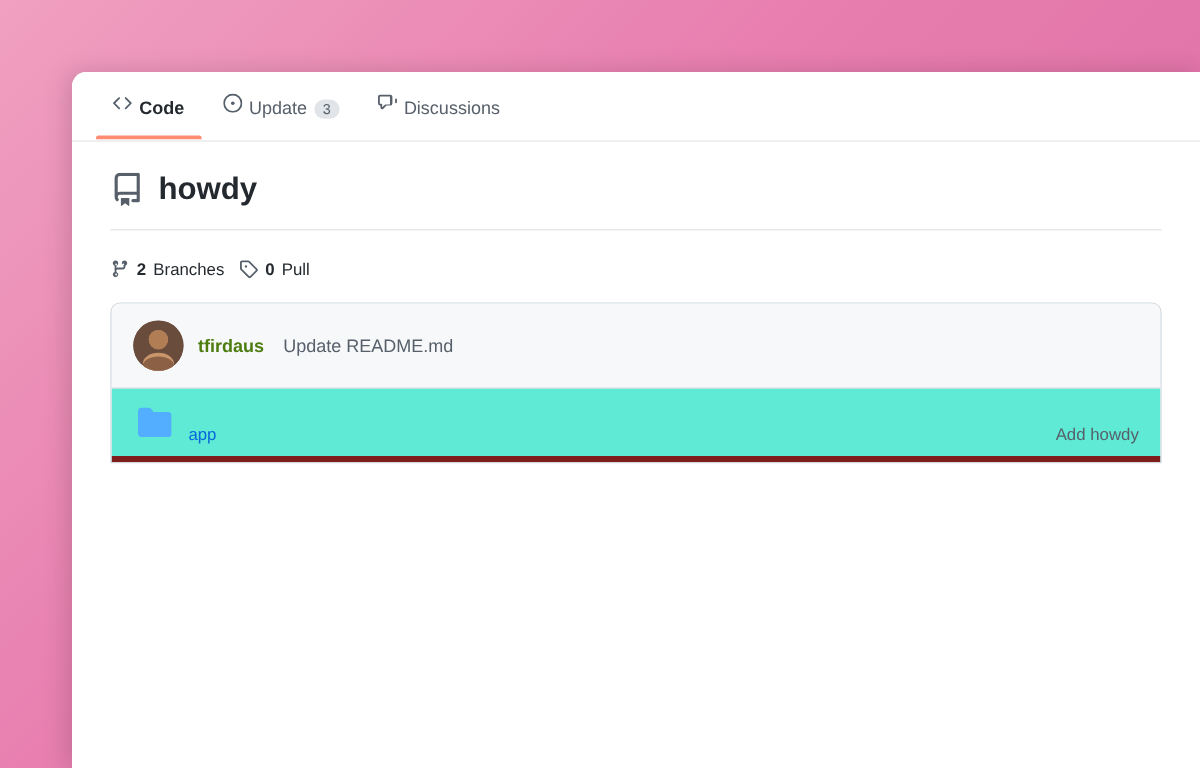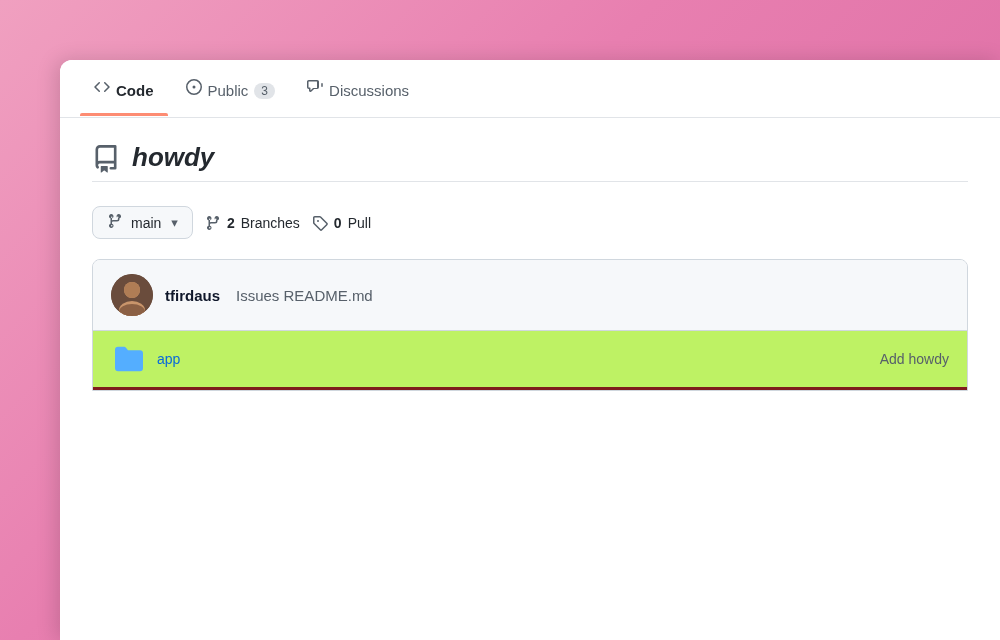--- a/index.html
+++ b/index.html
@@ -85,24 +85,23 @@
     }
 
     
     .main-content {
       padding: 24px 32px;
     }
 
     
     .repo-title-row {
       display: flex;
-      align-items: flex-end;
+      align-items: center;
       gap: 12px;
-      margin-bottom: 8px;
-      font-style: italic;
+      margin-bottom: 18px;
     }
 
     .repo-template-icon {
       width: 28px;
       height: 28px;
       color: #57606a;
       flex-shrink: 0;
     }
 
     .repo-name {
@@ -221,36 +220,36 @@
       align-items: center;
       justify-content: center;
       font-size: 20px;
       overflow: hidden;
       position: relative;
     }
 
     .commit-username {
       font-size: 15px;
       font-weight: 600;
-      color: #0f172a;
+      color: #4d7c0f;
     }
 
     .commit-message {
       font-size: 15px;
       color: #57606a;
       margin-left: 4px;
     }
 
     
     .file-row {
       display: flex;
-      align-items: center;
+      align-items: flex-end;
       padding: 10px 18px;
-      background: #bef264;
-      border-bottom: 3px solid #7f1d1d;
+      background: #5eead4;
+      border-bottom: 5px solid #7f1d1d;
     }
 
     .file-icon {
       width: 36px;
       height: 36px;
       flex-shrink: 0;
       display: flex;
       align-items: center;
       justify-content: center;
       font-size: 22px;
@@ -285,21 +284,21 @@
       <span>Code</span>
     </div>
 
     <div class="tab-item">
       <span class="tab-icon">
         <svg width="16" height="16" viewBox="0 0 16 16" fill="currentColor">
           <path d="M8 9.5a1.5 1.5 0 1 0 0-3 1.5 1.5 0 0 0 0 3z"></path>
           <path d="M8 0a8 8 0 1 1 0 16A8 8 0 0 1 8 0zM1.5 8a6.5 6.5 0 1 0 13 0 6.5 6.5 0 0 0-13 0z"></path>
         </svg>
       </span>
-      <span>Public</span>
+      <span>Update</span>
       <span class="tab-badge">3</span>
     </div>
 
 
     <div class="tab-item">
       <span class="tab-icon">
         <svg width="16" height="16" viewBox="0 0 16 16" fill="currentColor">
           <path d="M1.75 1h8.5c.966 0 1.75.784 1.75 1.75v5.5A1.75 1.75 0 0 1 10.25 10H7.061l-2.574 2.573A1.457 1.457 0 0 1 2 11.543V10h-.25A1.75 1.75 0 0 1 0 8.25v-5.5C0 1.784.784 1 1.75 1zm8.5 1.5h-8.5a.25.25 0 0 0-.25.25v5.5c0 .138.112.25.25.25h1a.75.75 0 0 1 .75.75v2.19l2.22-2.22a.749.749 0 0 1 .53-.22h3.5a.25.25 0 0 0 .25-.25v-5.5a.25.25 0 0 0-.25-.25zm4 2.25v2.5a.75.75 0 0 0 1.5 0v-2.5a.75.75 0 0 0-1.5 0z"></path>
         </svg>
       </span>
@@ -314,29 +313,20 @@
       <svg class="repo-template-icon" viewBox="0 0 16 16" fill="#57606a">
         <path d="M2 2.5A2.5 2.5 0 0 1 4.5 0h8.75a.75.75 0 0 1 .75.75v12.5a.75.75 0 0 1-.75.75h-2.5a.75.75 0 0 1 0-1.5h1.75v-2h-8a1 1 0 0 0-.714 1.7.75.75 0 1 1-1.072 1.05A2.495 2.495 0 0 1 2 11.5Zm10.5-1h-8a1 1 0 0 0-1 1v6.708A2.486 2.486 0 0 1 4.5 9h8ZM5 12.25a.25.25 0 0 1 .25-.25h3.5a.25.25 0 0 1 .25.25v3.25a.25.25 0 0 1-.4.2l-1.45-1.087a.249.249 0 0 0-.3 0L5.4 15.7a.25.25 0 0 1-.4-.2Z"></path>
       </svg>
       <span class="repo-name">howdy</span>
     </div>
 
     <div class="divider"></div>
 
     <div class="branch-tag-row">
 
-      <div class="branch-selector">
-        <span class="branch-icon">
-          <svg width="16" height="16" viewBox="0 0 16 16" fill="currentColor">
-            <path d="M9.5 3.25a2.25 2.25 0 1 1 3 2.122V6A2.5 2.5 0 0 1 10 8.5H6a1 1 0 0 0-1 1v1.128a2.251 2.251 0 1 1-1.5 0V5.372a2.25 2.25 0 1 1 1.5 0v1.836A2.493 2.493 0 0 1 6 7h4a1 1 0 0 0 1-1v-.628A2.25 2.25 0 0 1 9.5 3.25zM4.75 12a.75.75 0 1 0 0 1.5.75.75 0 0 0 0-1.5zm0-8.5a.75.75 0 1 0 0 1.5.75.75 0 0 0 0-1.5zm6 0a.75.75 0 1 0 0 1.5.75.75 0 0 0 0-1.5z"></path>
-          </svg>
-        </span>
-        <span>main</span>
-        <span class="chevron-icon">▾</span>
-      </div>
 
       <a class="branches-link">
         <svg width="16" height="16" viewBox="0 0 16 16" fill="#57606a">
           <path d="M9.5 3.25a2.25 2.25 0 1 1 3 2.122V6A2.5 2.5 0 0 1 10 8.5H6a1 1 0 0 0-1 1v1.128a2.251 2.251 0 1 1-1.5 0V5.372a2.25 2.25 0 1 1 1.5 0v1.836A2.493 2.493 0 0 1 6 7h4a1 1 0 0 0 1-1v-.628A2.25 2.25 0 0 1 9.5 3.25zM4.75 12a.75.75 0 1 0 0 1.5.75.75 0 0 0 0-1.5zm0-8.5a.75.75 0 1 0 0 1.5.75.75 0 0 0 0-1.5zm6 0a.75.75 0 1 0 0 1.5.75.75 0 0 0 0-1.5z"></path>
         </svg>
         <span class="count">2</span>
         <span>Branches</span>
       </a>
 
       <a class="tags-link">
@@ -355,21 +345,21 @@
         <div class="avatar-placeholder">
           <svg width="42" height="42" viewBox="0 0 42 42">
             <circle cx="21" cy="21" r="21" fill="#6a4c3c"></circle>
             <circle cx="21" cy="16" r="8" fill="#c9956b"></circle>
             <ellipse cx="21" cy="36" rx="13" ry="9" fill="#c9956b"></ellipse>
             <circle cx="21" cy="16" r="8" fill="#b07d55"></circle>
             <ellipse cx="21" cy="38" rx="13" ry="8" fill="#8b6044"></ellipse>
           </svg>
         </div>
         <span class="commit-username">tfirdaus</span>
-        <span class="commit-message">Issues README.md</span>
+        <span class="commit-message">Update README.md</span>
       </div>
 
       <div class="file-row">
         <div class="file-icon">
           <svg width="28" height="28" viewBox="0 0 16 16" fill="#54aeff">
             <path d="M1.75 1A1.75 1.75 0 0 0 0 2.75v10.5C0 14.216.784 15 1.75 15h12.5A1.75 1.75 0 0 0 16 13.25v-8.5A1.75 1.75 0 0 0 14.25 3H7.5a.25.25 0 0 1-.2-.1l-.9-1.2C6.07 1.26 5.55 1 5 1H1.75z"></path>
           </svg>
         </div>
         <span class="file-name">app</span>
         <span class="file-description">Add howdy</span>

